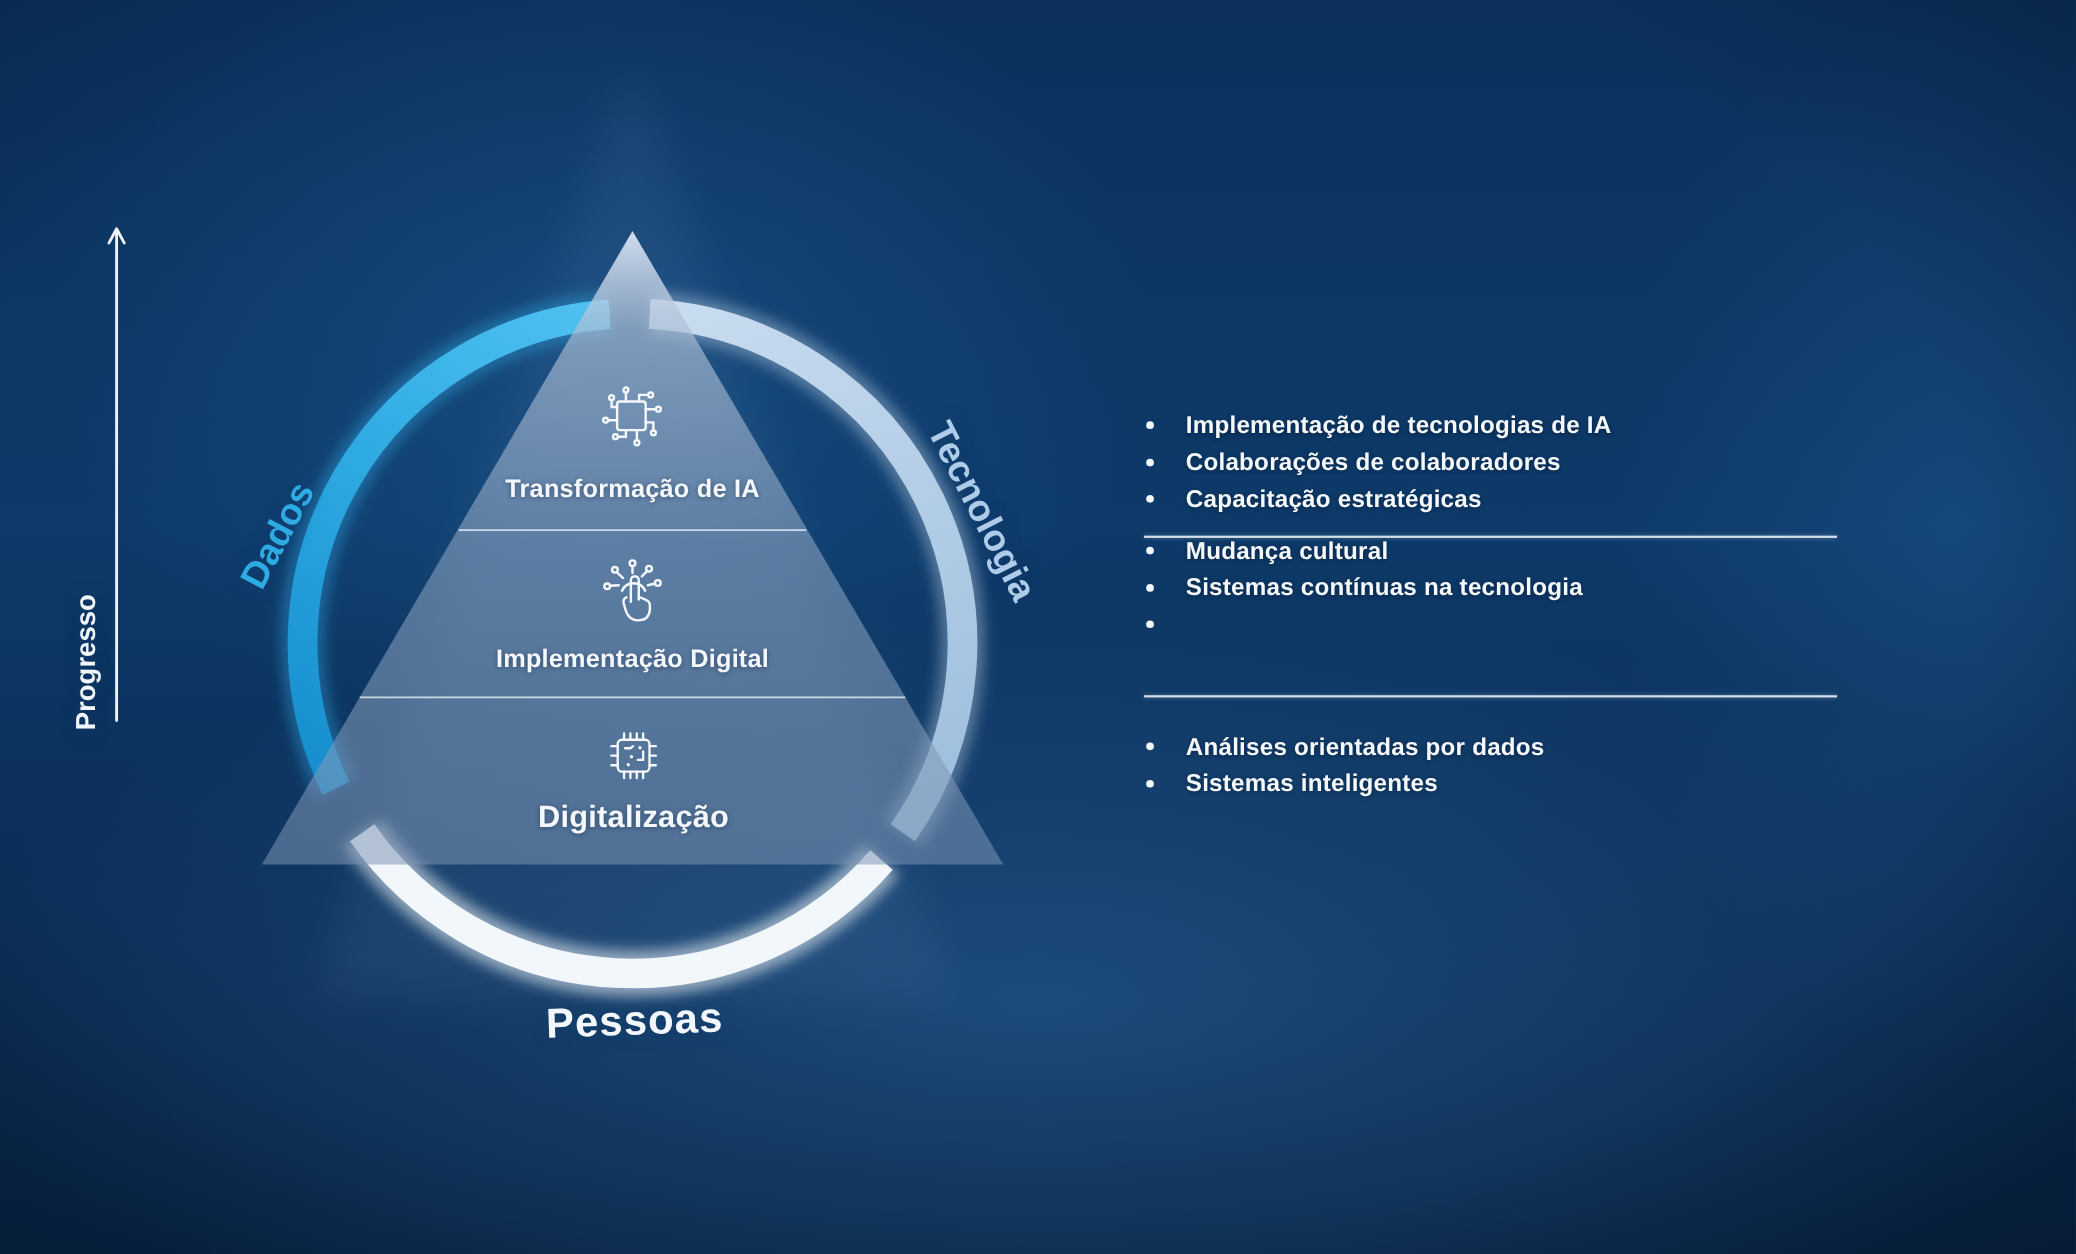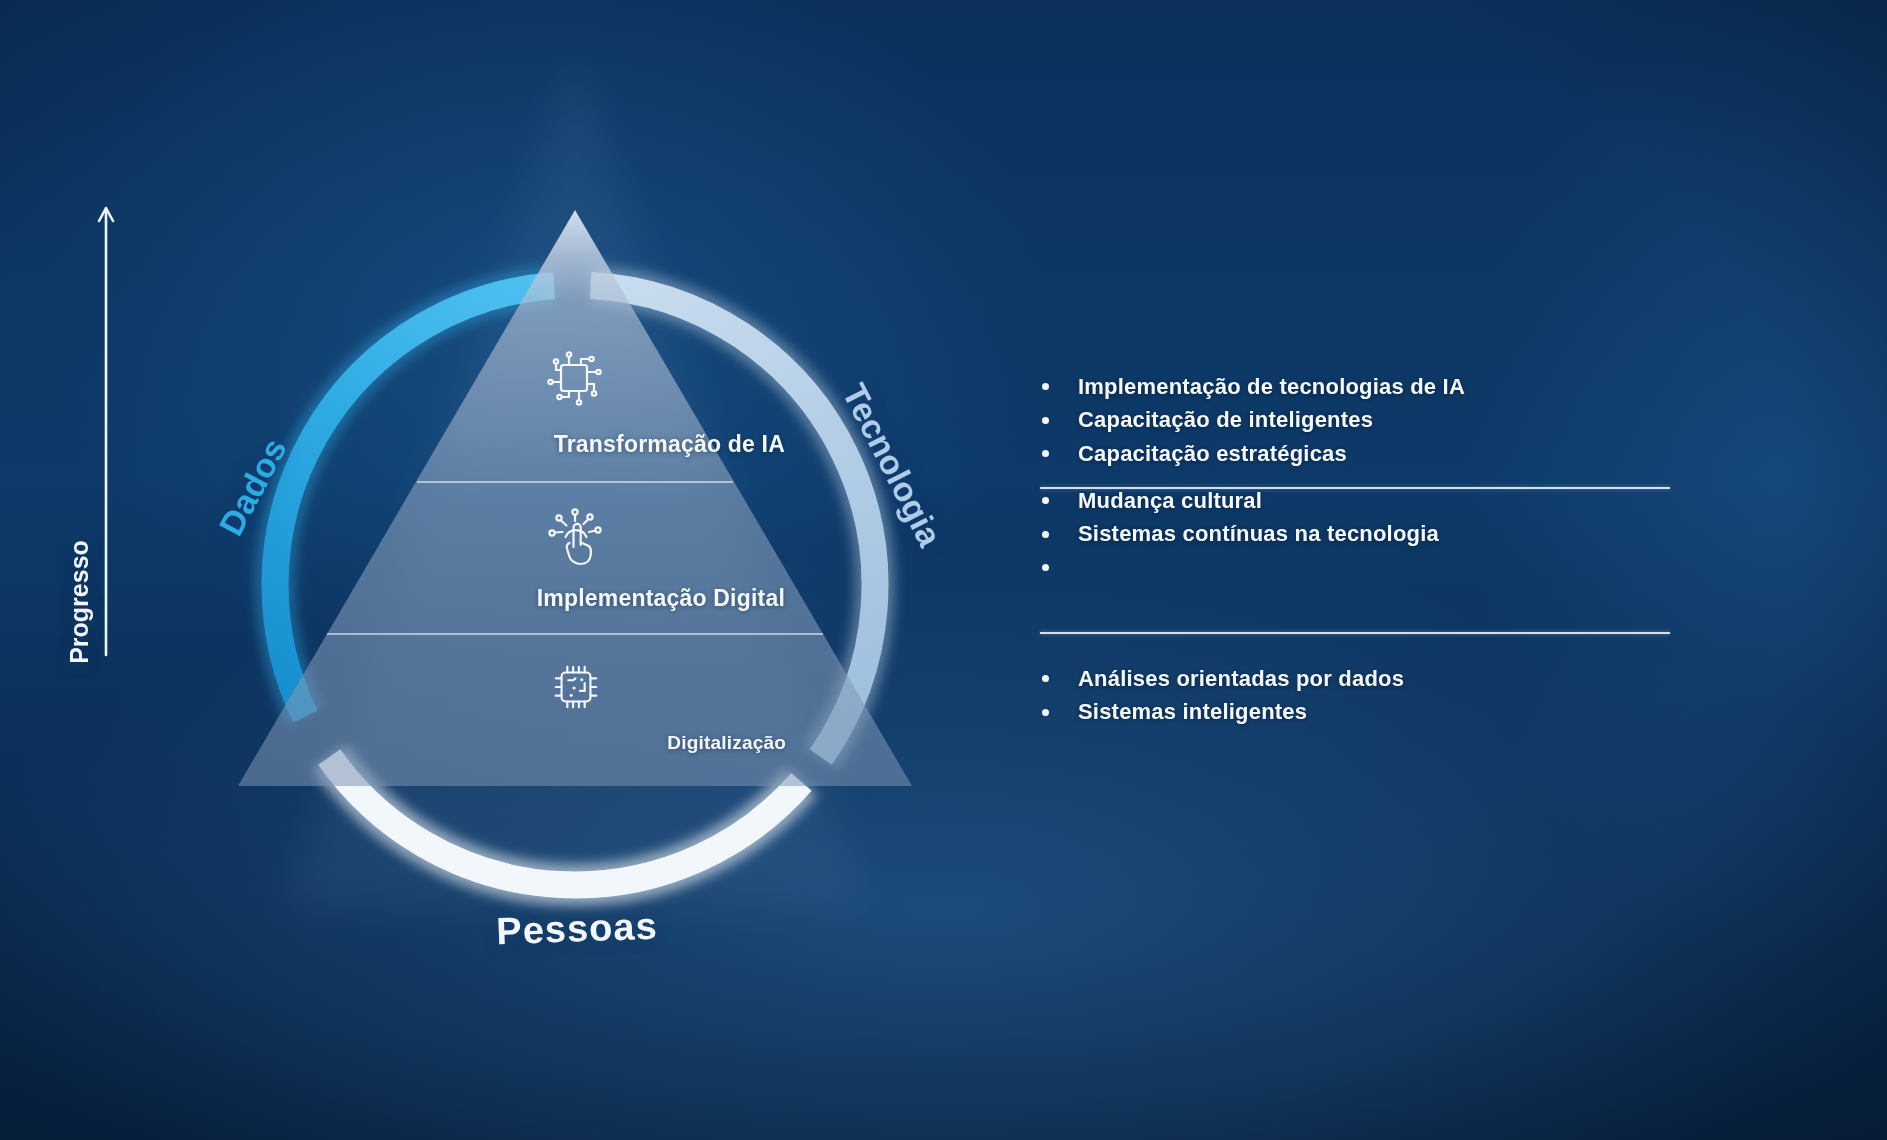--- a/index.html
+++ b/index.html
@@ -13,21 +13,21 @@
     background:
       radial-gradient(ellipse 1700px 1150px at 46% 46%, rgba(8,40,80,0) 55%, rgba(3,14,30,0.62) 100%),
       radial-gradient(ellipse 720px 540px at 29% 28%, rgba(47,118,182,0.30), transparent 70%),
       radial-gradient(ellipse 1550px 560px at 50% 80%, rgba(54,120,180,0.42), transparent 66%),
       radial-gradient(ellipse 430px 680px at 94% 42%, rgba(46,108,168,0.26), transparent 72%),
       linear-gradient(180deg, #0b315c 0%, #0d3a69 42%, #0b2f58 68%, #082343 100%);
   }
   .scene-svg{position:absolute;left:0;top:0;}
   
   .pyr-label{
-    position:absolute;width:420px;text-align:right;
+    position:absolute;width:420px;text-align:center;
     color:#f4f7fb;font-weight:bold;font-size:23px;line-height:28px;
     text-shadow:0 1px 5px rgba(10,30,55,0.45);
     letter-spacing:0.2px;
   }
   .ring-label{
     position:absolute;font-weight:bold;white-space:nowrap;
     text-shadow:0 0 14px rgba(20,60,110,0.55);
   }
   .bullet-block{position:absolute;left:1030px;width:660px;}
   .bullet-row{display:flex;align-items:center;height:33.5px;}
@@ -151,42 +151,42 @@
       <path d="M20 21 h5 l2.5 -2"></path>
       <path d="M37 24 v8 h-5"></path>
       <circle cx="34" cy="20.5" r="1.6" fill="#f4f8fc" stroke="none"></circle>
       <circle cx="26" cy="29" r="1.6" fill="#f4f8fc" stroke="none"></circle>
       <circle cx="23" cy="36.5" r="1.6" fill="#f4f8fc" stroke="none"></circle>
     </svg>
   </div>
 
   <div class="pyr-label" style="left:365px;top:430px;">Transformação de IA</div>
   <div class="pyr-label" style="left:365px;top:584px;">Implementação Digital</div>
-  <div class="pyr-label" style="left:366px;top:729px;font-size:19px;">Digitalização</div>
+  <div class="pyr-label" style="left:366px;top:729px;font-size:28px;">Digitalização</div>
 
   <div class="ring-label" style="left:253px;top:487px;font-size:34px;color:#2fabe3;
        transform:translate(-50%,-50%) rotate(-62deg);">Dados</div>
 
   <div class="ring-label" style="left:892px;top:465px;font-size:34px;color:#aecbe8;
        transform:translate(-50%,-50%) rotate(63deg);">Tecnologia</div>
 
   <div class="ring-label" style="left:577px;top:929px;font-size:38px;color:#f2f7fc;
        transform:translate(-50%,-50%) rotate(-2deg);letter-spacing:1px;">Pessoas</div>
 
   <div class="ring-label" style="left:79px;top:602px;font-size:25px;color:#f2f6fb;
        transform:translate(-50%,-50%) rotate(-90deg);">Progresso</div>
 
   <div class="bullet-block" style="top:370px;">
     <div class="bullet-row">
       <span class="bullet-dot"></span>
       <span class="bullet-text">Implementação de tecnologias de IA</span>
     </div>
     <div class="bullet-row">
       <span class="bullet-dot"></span>
-      <span class="bullet-text">Capacitação de inteligentes</span>
+      <span class="bullet-text">Colaborações de colaboradores</span>
     </div>
     <div class="bullet-row">
       <span class="bullet-dot"></span>
       <span class="bullet-text">Capacitação estratégicas</span>
     </div>
   </div>
 
   <div class="panel-sep" style="top:487px;"></div>
 
   <div class="bullet-block" style="top:484px;">

